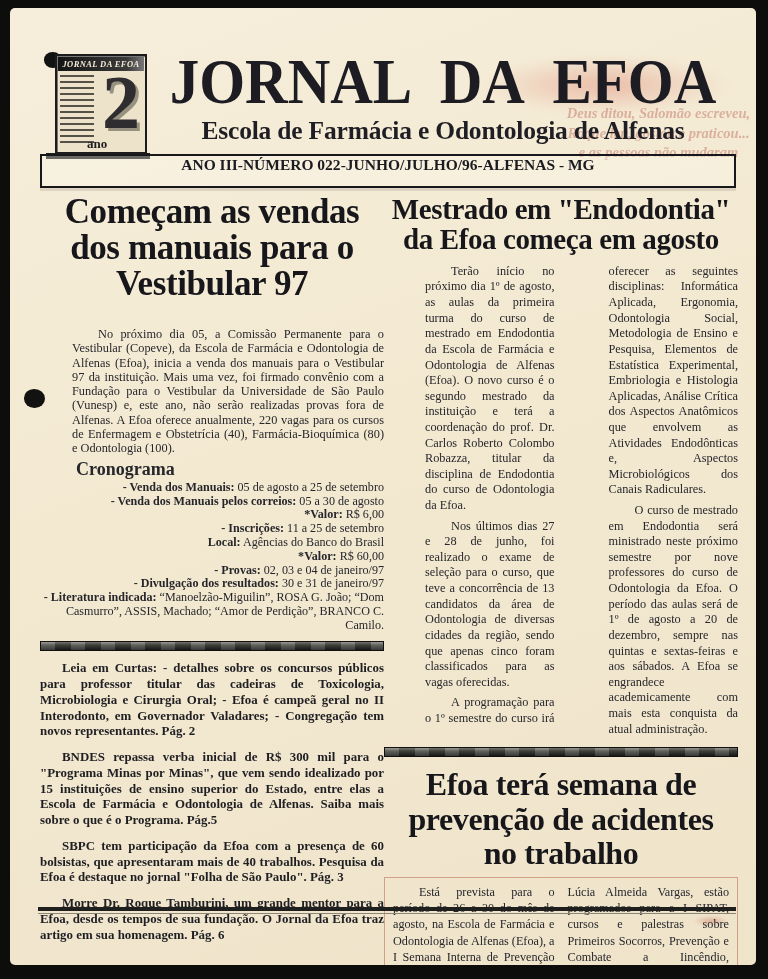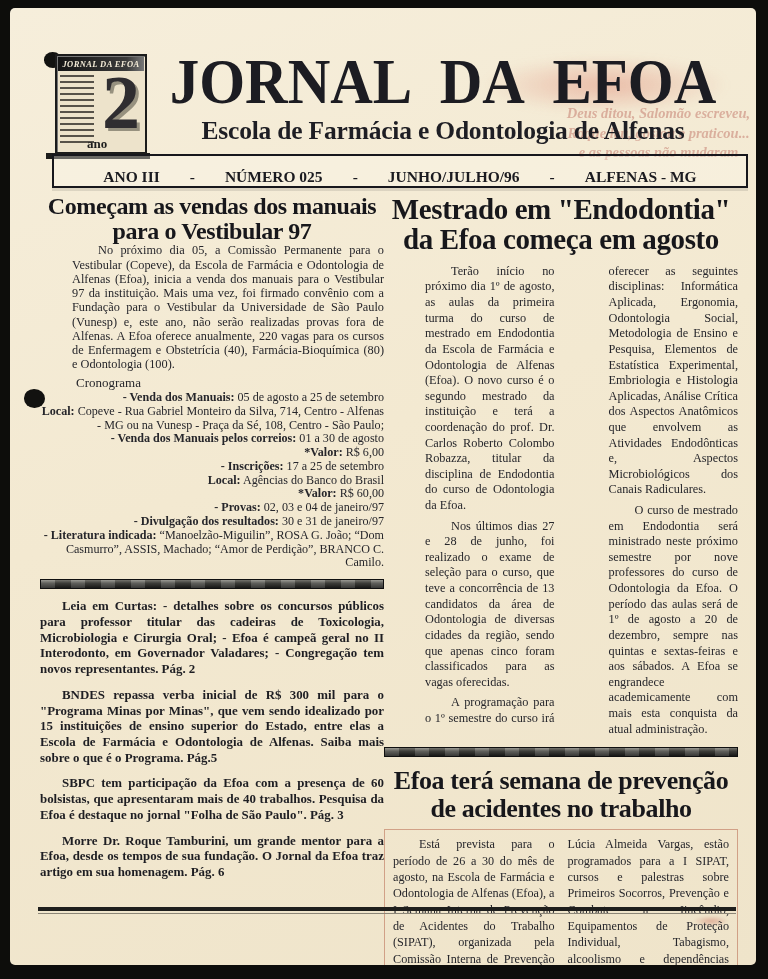--- a/index.html
+++ b/index.html
@@ -21,35 +21,35 @@
   .logo-banner{position:absolute;top:1px;left:1px;right:1px;height:14px;background:linear-gradient(90deg,#141414,#3a3a3a 80%,#777);color:#f3ebd7;font:bold italic 8.5px/14px "Liberation Serif",serif;text-align:center;letter-spacing:.4px;white-space:nowrap;overflow:hidden;}
   .logo-stripes{position:absolute;left:3px;top:19px;width:34px;bottom:9px;background:repeating-linear-gradient(180deg,rgba(60,56,50,.85) 0 2px,rgba(60,56,50,0) 2px 6px);}
   .logo-number{position:absolute;right:5px;top:8px;font:bold 76px/1 "Liberation Serif",serif;color:#2f2d30;text-shadow:3px 3px 0 #97917f;}
   .logo-ano{position:absolute;left:30px;bottom:0px;font:bold 13px "Liberation Serif",serif;color:#1d1d1d;}
   .logo-underbar{position:absolute;left:36px;top:145px;width:104px;height:6px;background:#1d1d1b;}
 
   .mast-text{position:absolute;left:130px;top:42px;width:606px;text-align:center;}
   .mast-title{margin:0;font:bold 59px/1.02 "Liberation Serif",serif;color:#1c1c22;letter-spacing:0px;word-spacing:16px;transform:scaleY(1.06);transform-origin:top center;white-space:nowrap;}
   .mast-subtitle{margin-top:8px;font:bold 25.5px/1.05 "Liberation Serif",serif;color:#1e1e24;letter-spacing:-.2px;white-space:nowrap;}
 
-  .issue-banner{position:absolute;left:30px;top:146px;width:692px;height:30px;border:2px solid #17171c;background:rgba(252,248,238,.35);display:flex;align-items:flex-end;justify-content:center;gap:30px;font:bold 15.5px "Liberation Serif",serif;color:#1b1b20;box-shadow:0 3px 0 rgba(40,40,40,.12);margin-left:12px;}
+  .issue-banner{position:absolute;left:30px;top:146px;width:692px;height:30px;border:2px solid #17171c;background:rgba(252,248,238,.35);display:flex;align-items:flex-start;justify-content:center;font:bold 15.5px "Liberation Serif",serif;color:#1b1b20;box-shadow:0 3px 0 rgba(40,40,40,.12);}
 
   
   .col-left{position:absolute;left:30px;top:186px;width:344px;}
   .col-right{position:absolute;left:374px;top:186px;width:354px;}
 
   h2{margin:0;font-weight:bold;text-align:center;color:#17171b;letter-spacing:-.4px;}
-  .hl-left{font-size:24px;line-height:1.03;margin-bottom:0;}
+  .hl-left{font-size:35px;line-height:1.03;margin-bottom:25px;}
   .hl-r1{font-size:29px;line-height:1.05;margin-bottom:9px;}
-  .hl-r2{font-size:26px;line-height:1.08;margin:10px 6px 6px;}
+  .hl-r2{font-size:32px;line-height:1.08;margin:10px 6px 6px;}
 
   p{margin:0;text-align:justify;color:#26262b;}
   .indent{text-indent:26px;}
   .lead{font-size:12.3px;line-height:1.16;margin-bottom:3px;margin-left:32px;}
-  .crono-title{font-weight:normal;text-indent:36px;font-size:13px;line-height:1.25;}
+  .crono-title{font-weight:bold;text-indent:36px;font-size:18px;line-height:1.25;}
   .schedule p{font-size:12.1px;line-height:1.14;text-align:right;}
   .schedule b{font-weight:bold;}
   .closing{font-size:12.3px;line-height:1.16;margin-top:2px;}
 
   .divider-bar{height:8px;border:1px solid #101010;background:linear-gradient(180deg,#8d8c84 0%,#4a4a45 40%,#1c1c1a 100%),repeating-linear-gradient(90deg,rgba(255,255,255,.12) 0 14px,rgba(0,0,0,.18) 14px 30px);background-blend-mode:overlay;margin:9px 0 10px;}
   .col-right .divider-bar{margin:10px 0 2px;}
 
   .digest p{font-weight:bold;font-size:12.9px;line-height:1.22;text-indent:22px;margin-bottom:10px;color:#1e1e23;}
 
   .two-col{column-count:2;column-gap:13px;}
@@ -86,37 +86,36 @@
     <div class="logo-underbar"></div>
 
     <div class="mast-text">
       <h1 class="mast-title">JORNAL DA EFOA</h1>
       <div class="mast-subtitle">Escola de Farmácia e Odontologia de Alfenas</div>
     </div>
 
     <div class="issue-banner">
       <span>ANO III</span>
       <span>-</span>
-      <span>NÚMERO 025</span>
+      <span>NÚMERO 022</span>
       <span>-</span>
       <span>JUNHO/JULHO/96</span>
       <span>-</span>
       <span>ALFENAS - MG</span>
     </div>
 
     <section class="col-left">
       <h2 class="hl-left">Começam as vendas dos manuais para o Vestibular 97</h2>
       <p class="lead indent">No próximo dia 05, a Comissão Permanente para o Vestibular (Copeve), da Escola de Farmácia e Odontologia de Alfenas (Efoa), inicia a venda dos manuais para o Vestibular 97 da instituição. Mais uma vez, foi firmado convênio com a Fundação para o Vestibular da Universidade de São Paulo (Vunesp) e, este ano, não serão realizadas provas fora de Alfenas. A Efoa oferece anualmente, 220 vagas para os cursos de Enfermagem e Obstetrícia (40), Farmácia-Bioquímica (80) e Odontologia (100).</p>
       <p class="crono-title">Cronograma</p>
       <div class="schedule">
         <p><b>- Venda dos Manuais:</b><span> 05 de agosto a 25 de setembro</span></p>
-        <p><b>Local:</b><span> Copeve - Rua Gabriel Monteiro da Silva, 714, Centro - Alfenas - MG ou na Vunesp - Praça da Sé, 108, Centro - São Paulo;</span></p>
-        <p><b>- Venda dos Manuais pelos correios:</b><span> 01 a 30 de agosto</span></p>
+        <p><b>- Venda dos Manuais pelos correios:</b><span> 05 a 30 de agosto</span></p>
         <p><b>*Valor:</b><span> R$ 6,00</span></p>
-        <p><b>- Inscrições:</b><span> 17 a 25 de setembro</span></p>
+        <p><b>- Inscrições:</b><span> 11 a 25 de setembro</span></p>
         <p><b>Local:</b><span> Agências do Banco do Brasil</span></p>
         <p><b>*Valor:</b><span> R$ 60,00</span></p>
         <p><b>- Provas:</b><span> 02, 03 e 04 de janeiro/97</span></p>
         <p><b>- Divulgação dos resultados:</b><span> 30 e 31 de janeiro/97</span></p>
         <p><b>- Literatura indicada:</b><span> “Manoelzão-Miguilin”, ROSA G. João; “Dom Casmurro”, ASSIS, Machado; “Amor de Perdição”, BRANCO C. Camilo.</span></p>
       </div>
 
       <div class="divider-bar"></div>
 
       <div class="digest">

